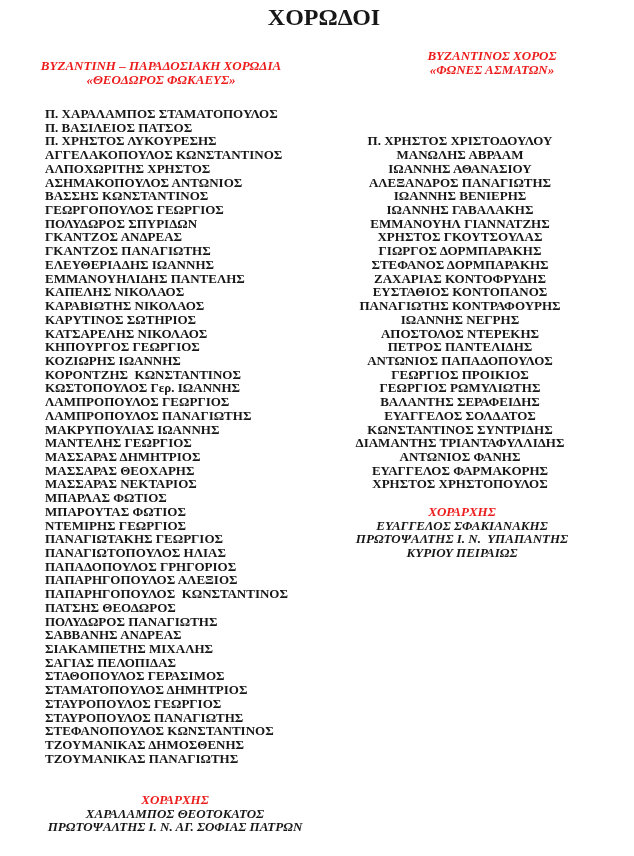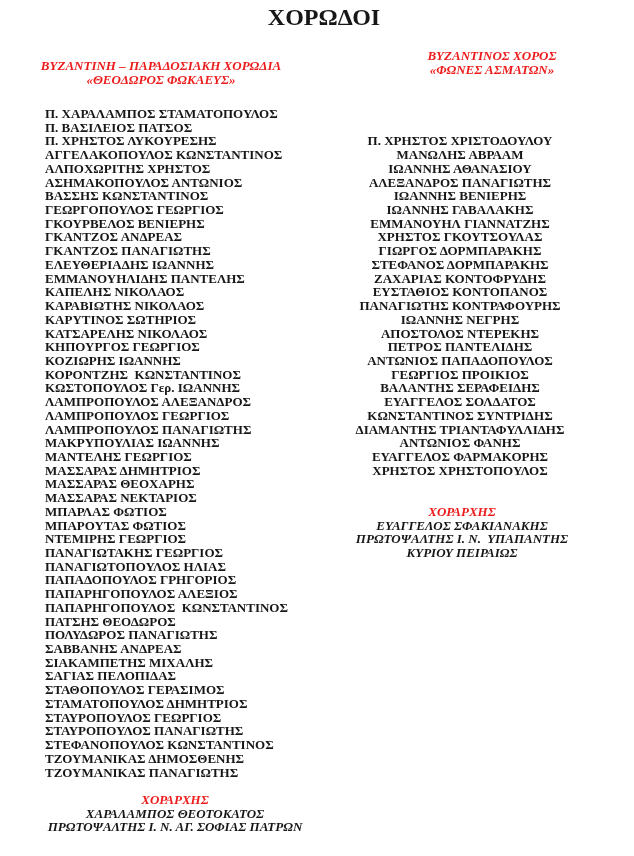--- a/index.html
+++ b/index.html
@@ -50,34 +50,33 @@
 
 <div class="abs names-left">
     <div class="line">Π. ΧΑΡΑΛΑΜΠΟΣ ΣΤΑΜΑΤΟΠΟΥΛΟΣ</div>
     <div class="line">Π. ΒΑΣΙΛΕΙΟΣ ΠΑΤΣΟΣ</div>
     <div class="line">Π. ΧΡΗΣΤΟΣ ΛΥΚΟΥΡΕΣΗΣ</div>
     <div class="line">ΑΓΓΕΛΑΚΟΠΟΥΛΟΣ ΚΩΝΣΤΑΝΤΙΝΟΣ</div>
     <div class="line">ΑΛΠΟΧΩΡΙΤΗΣ ΧΡΗΣΤΟΣ</div>
     <div class="line">ΑΣΗΜΑΚΟΠΟΥΛΟΣ ΑΝΤΩΝΙΟΣ</div>
     <div class="line">ΒΑΣΣΗΣ ΚΩΝΣΤΑΝΤΙΝΟΣ</div>
     <div class="line">ΓΕΩΡΓΟΠΟΥΛΟΣ ΓΕΩΡΓΙΟΣ</div>
-    <div class="line">ΓΚΟΥΡΒΕΛΟΣ ΒΕΝΙΕΡΗΣ</div>
+    <div class="line">ΠΟΛΥΔΩΡΟΣ ΣΠΥΡΙΔΩΝ</div>
     <div class="line">ΓΚΑΝΤΖΟΣ ΑΝΔΡΕΑΣ</div>
     <div class="line">ΓΚΑΝΤΖΟΣ ΠΑΝΑΓΙΩΤΗΣ</div>
     <div class="line">ΕΛΕΥΘΕΡΙΑΔΗΣ ΙΩΑΝΝΗΣ</div>
     <div class="line">ΕΜΜΑΝΟΥΗΛΙΔΗΣ ΠΑΝΤΕΛΗΣ</div>
     <div class="line">ΚΑΠΕΛΗΣ ΝΙΚΟΛΑΟΣ</div>
     <div class="line">ΚΑΡΑΒΙΩΤΗΣ ΝΙΚΟΛΑΟΣ</div>
     <div class="line">ΚΑΡΥΤΙΝΟΣ ΣΩΤΗΡΙΟΣ</div>
     <div class="line">ΚΑΤΣΑΡΕΛΗΣ ΝΙΚΟΛΑΟΣ</div>
     <div class="line">ΚΗΠΟΥΡΓΟΣ ΓΕΩΡΓΙΟΣ</div>
     <div class="line">ΚΟΖΙΩΡΗΣ ΙΩΑΝΝΗΣ</div>
     <div class="line">ΚΟΡΟΝΤΖΗΣ  ΚΩΝΣΤΑΝΤΙΝΟΣ</div>
     <div class="line">ΚΩΣΤΟΠΟΥΛΟΣ Γερ. ΙΩΑΝΝΗΣ</div>
-    <div class="line">ΛΑΜΠΡΟΠΟΥΛΟΣ ΑΛΕΞΑΝΔΡΟΣ</div>
     <div class="line">ΛΑΜΠΡΟΠΟΥΛΟΣ ΓΕΩΡΓΙΟΣ</div>
     <div class="line">ΛΑΜΠΡΟΠΟΥΛΟΣ ΠΑΝΑΓΙΩΤΗΣ</div>
     <div class="line">ΜΑΚΡΥΠΟΥΛΙΑΣ ΙΩΑΝΝΗΣ</div>
     <div class="line">ΜΑΝΤΕΛΗΣ ΓΕΩΡΓΙΟΣ</div>
     <div class="line">ΜΑΣΣΑΡΑΣ ΔΗΜΗΤΡΙΟΣ</div>
     <div class="line">ΜΑΣΣΑΡΑΣ ΘΕΟΧΑΡΗΣ</div>
     <div class="line">ΜΑΣΣΑΡΑΣ ΝΕΚΤΑΡΙΟΣ</div>
     <div class="line">ΜΠΑΡΛΑΣ ΦΩΤΙΟΣ</div>
     <div class="line">ΜΠΑΡΟΥΤΑΣ ΦΩΤΙΟΣ</div>
     <div class="line">ΝΤΕΜΙΡΗΣ ΓΕΩΡΓΙΟΣ</div>
@@ -112,20 +111,21 @@
     <div class="line">ΓΙΩΡΓΟΣ ΔΟΡΜΠΑΡΑΚΗΣ</div>
     <div class="line">ΣΤΕΦΑΝΟΣ ΔΟΡΜΠΑΡΑΚΗΣ</div>
     <div class="line">ΖΑΧΑΡΙΑΣ ΚΟΝΤΟΦΡΥΔΗΣ</div>
     <div class="line">ΕΥΣΤΑΘΙΟΣ ΚΟΝΤΟΠΑΝΟΣ</div>
     <div class="line">ΠΑΝΑΓΙΩΤΗΣ ΚΟΝΤΡΑΦΟΥΡΗΣ</div>
     <div class="line">ΙΩΑΝΝΗΣ ΝΕΓΡΗΣ</div>
     <div class="line">ΑΠΟΣΤΟΛΟΣ ΝΤΕΡΕΚΗΣ</div>
     <div class="line">ΠΕΤΡΟΣ ΠΑΝΤΕΛΙΔΗΣ</div>
     <div class="line">ΑΝΤΩΝΙΟΣ ΠΑΠΑΔΟΠΟΥΛΟΣ</div>
     <div class="line">ΓΕΩΡΓΙΟΣ ΠΡΟΙΚΙΟΣ</div>
+    <div class="line">ΓΕΩΡΓΙΟΣ ΡΩΜΥΛΙΩΤΗΣ</div>
     <div class="line">ΒΑΛΑΝΤΗΣ ΣΕΡΑΦΕΙΔΗΣ</div>
     <div class="line">ΕΥΑΓΓΕΛΟΣ ΣΟΛΔΑΤΟΣ</div>
     <div class="line">ΚΩΝΣΤΑΝΤΙΝΟΣ ΣΥΝΤΡΙΔΗΣ</div>
     <div class="line">ΔΙΑΜΑΝΤΗΣ ΤΡΙΑΝΤΑΦΥΛΛΙΔΗΣ</div>
     <div class="line">ΑΝΤΩΝΙΟΣ ΦΑΝΗΣ</div>
     <div class="line">ΕΥΑΓΓΕΛΟΣ ΦΑΡΜΑΚΟΡΗΣ</div>
     <div class="line">ΧΡΗΣΤΟΣ ΧΡΗΣΤΟΠΟΥΛΟΣ</div>
   </div>
 
 <div class="abs foot-right ctr">

